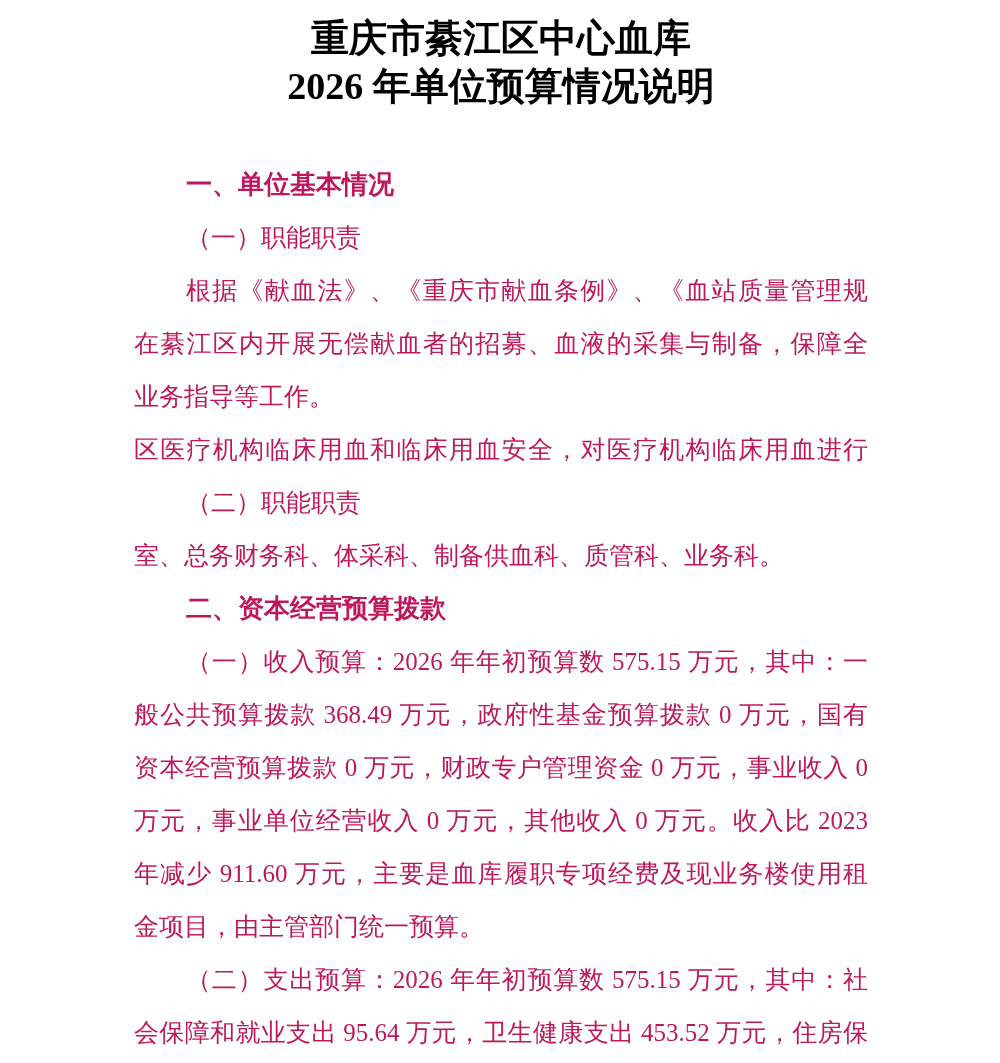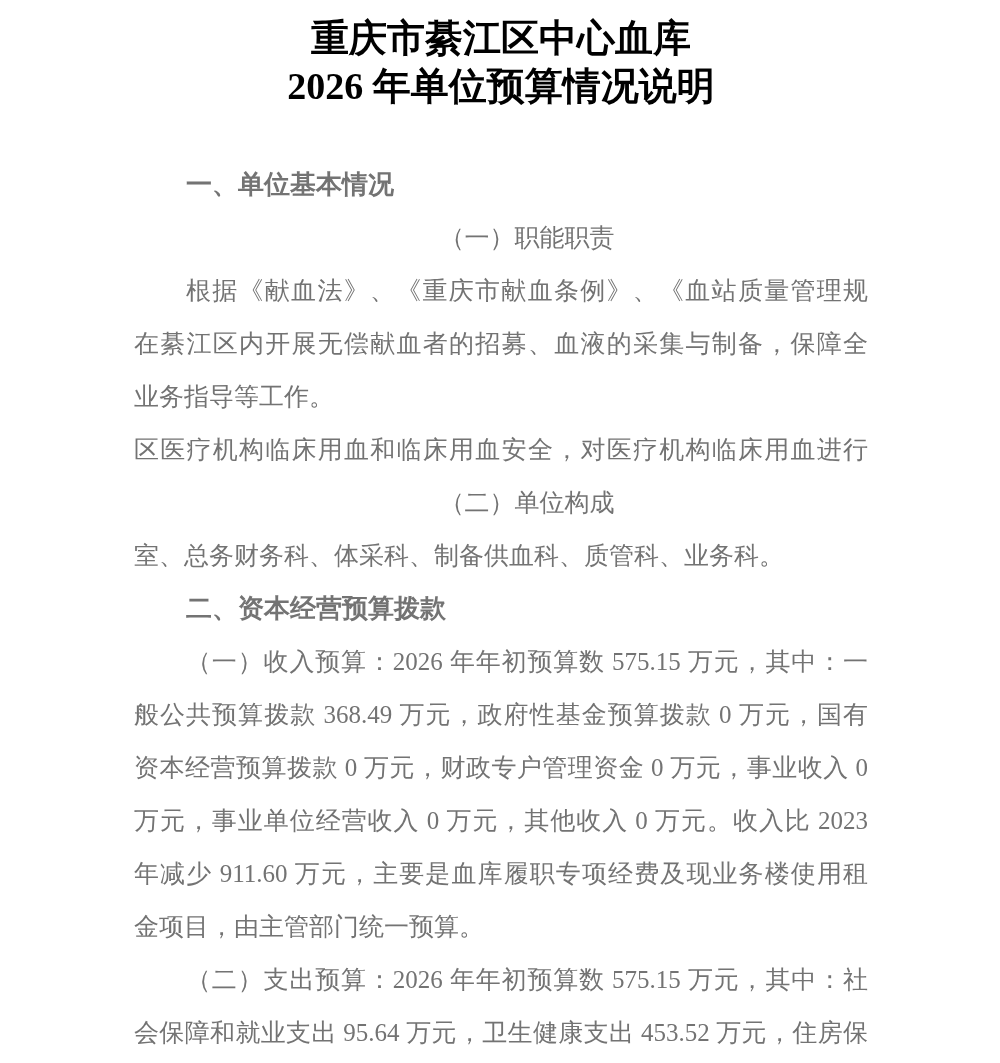--- a/index.html
+++ b/index.html
@@ -31,34 +31,33 @@
     white-space: nowrap;
   }
   .content {
     margin-top: 48px;
   }
   .line {
     font-family: "Liberation Serif", serif;
     font-size: 25px;
     line-height: 53px;
     height: 53px;
-    color: #737373;
+    color: #be185d;
     overflow: hidden;
   }
   
   .h1 {
     font-family: "Liberation Sans", sans-serif;
     font-weight: bold;
     font-size: 26px;
     padding-left: 52px;
   }
   
   .h2 {
     padding-left: 52px;
-    text-align: center;
   }
   
   .just {
     text-align: justify;
     text-align-last: justify;
   }
   
   .last {
     text-align: left;
   }
@@ -78,21 +77,21 @@
       <div class="title-line">2026 年单位预算情况说明</div>
     </div>
 
     <div class="content">
       <div class="line h1">一、单位基本情况</div>
       <div class="line h2">（一）职能职责</div>
       <div class="line just indent">根据《献血法》、《重庆市献血条例》、《血站质量管理规范》，</div>
       <div class="line just">在綦江区内开展无偿献血者的招募、血液的采集与制备，保障全</div>
       <div class="line last">业务指导等工作。</div>
       <div class="line just">区医疗机构临床用血和临床用血安全，对医疗机构临床用血进行</div>
-      <div class="line h2">（二）单位构成</div>
+      <div class="line h2">（二）职能职责</div>
       <div class="line last">室、总务财务科、体采科、制备供血科、质管科、业务科。</div>
       <div class="line h1">二、资本经营预算拨款</div>
       <div class="line just indent">（一）收入预算：2026 年年初预算数 575.15 万元，其中：一</div>
       <div class="line just">般公共预算拨款 368.49 万元，政府性基金预算拨款 0 万元，国有</div>
       <div class="line just">资本经营预算拨款 0 万元，财政专户管理资金 0 万元，事业收入 0</div>
       <div class="line just">万元，事业单位经营收入 0 万元，其他收入 0 万元。收入比 2023</div>
       <div class="line just">年减少 911.60 万元，主要是血库履职专项经费及现业务楼使用租</div>
       <div class="line last">金项目，由主管部门统一预算。</div>
       <div class="line just indent">（二）支出预算：2026 年年初预算数 575.15 万元，其中：社</div>
       <div class="line just">会保障和就业支出 95.64 万元，卫生健康支出 453.52 万元，住房保</div>

